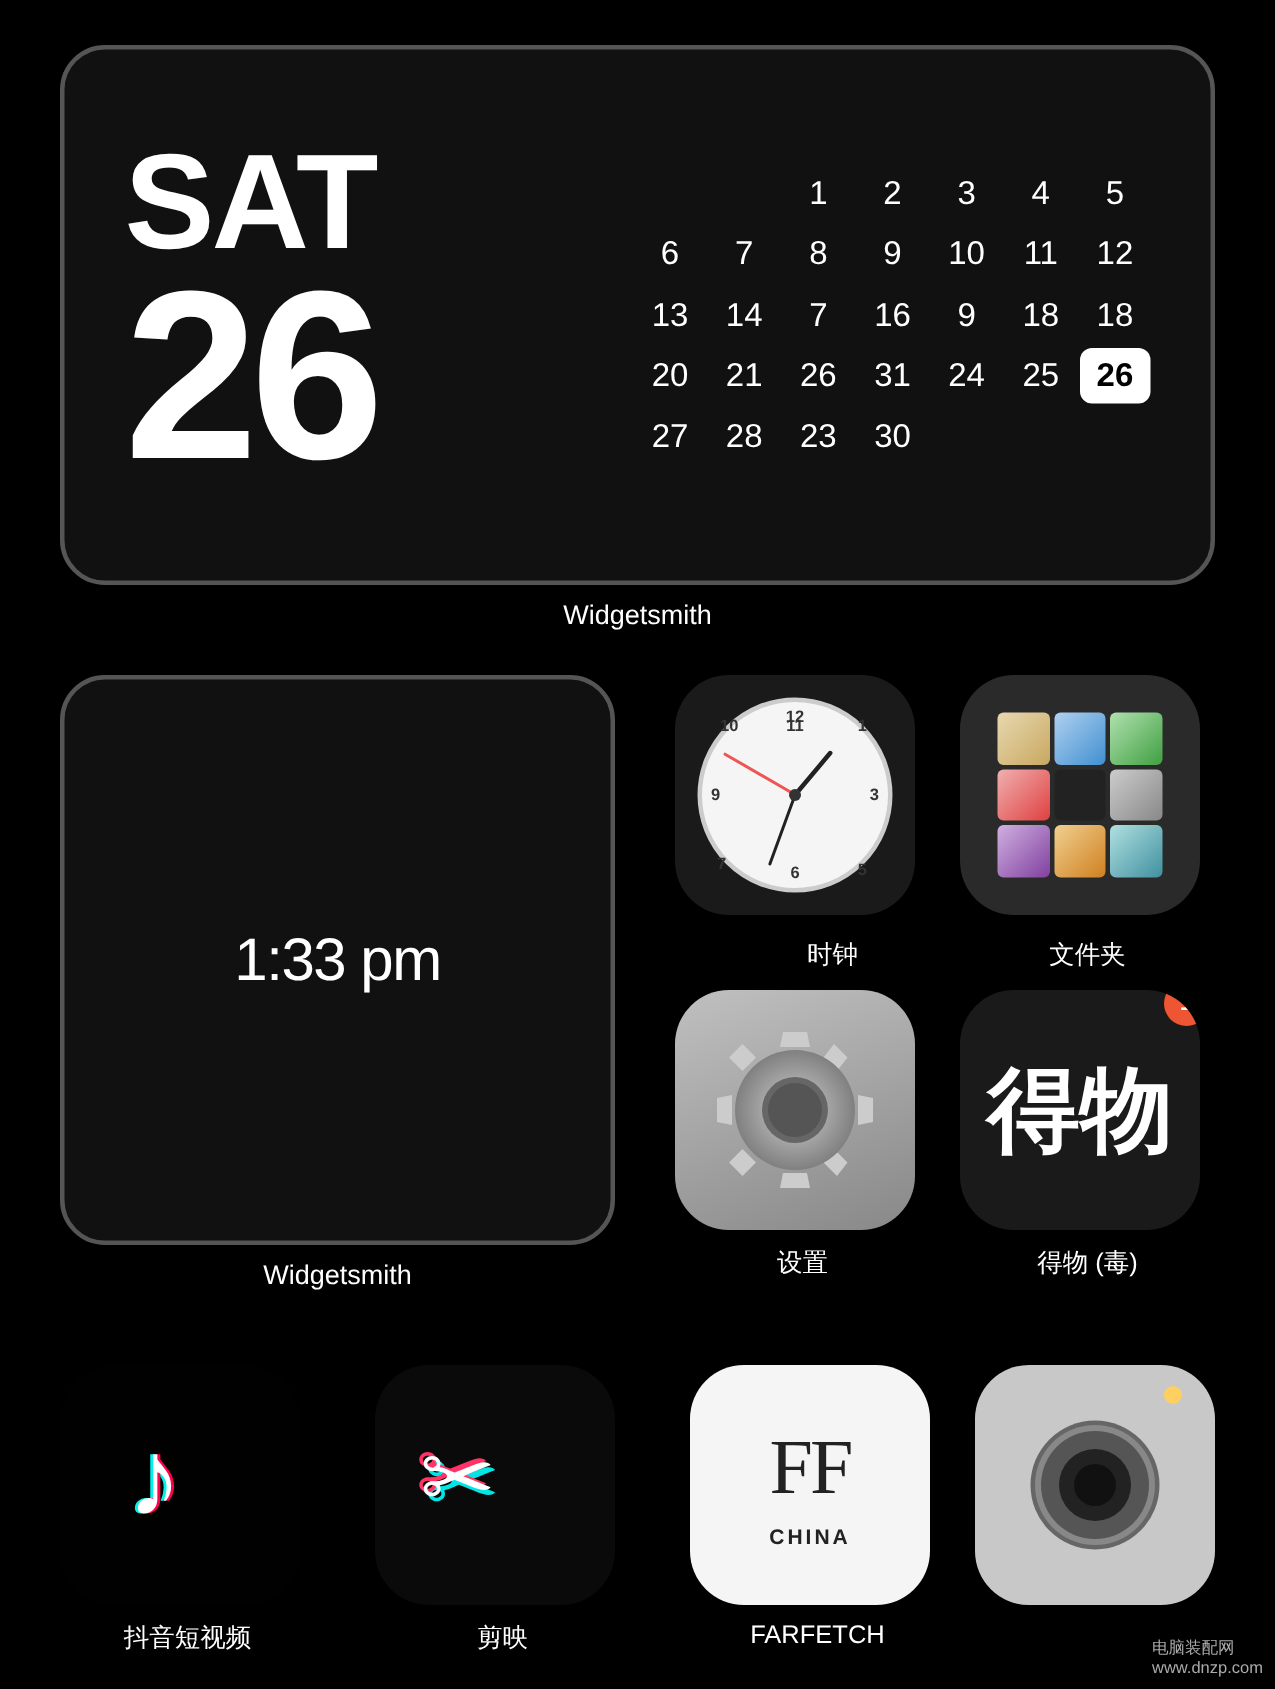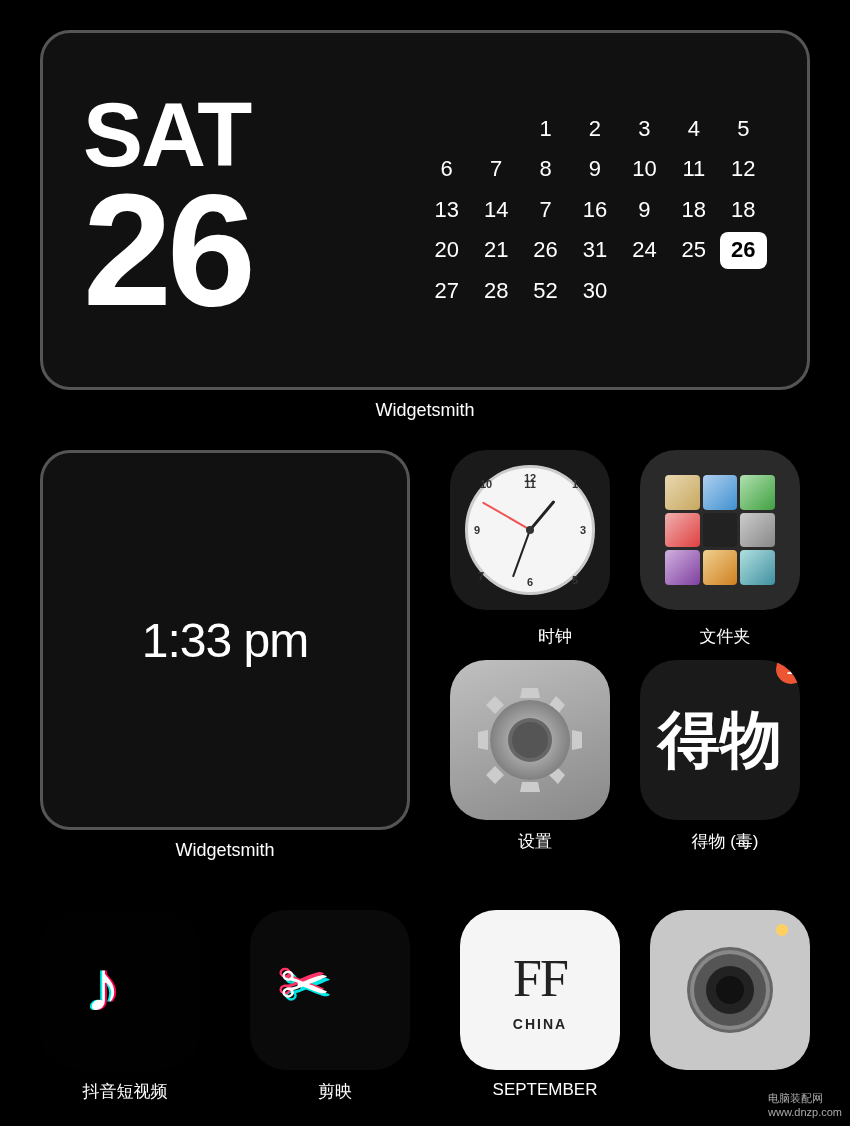--- a/index.html
+++ b/index.html
@@ -126,21 +126,21 @@
       background: #111;
       border-radius: 30px;
       border: 3px solid #555;
       display: flex;
       flex-direction: column;
       align-items: center;
       justify-content: center;
     }
 
     .time-display {
-      font-size: 48px;
+      font-size: 40px;
       font-weight: 300;
       color: #fff;
       letter-spacing: -1px;
     }
 
     .widget-label-2 {
       position: absolute;
       top: 840px;
       left: 40px;
       width: 370px;
@@ -512,21 +512,21 @@
       <div class="cal-cell">20</div>
       <div class="cal-cell">21</div>
       <div class="cal-cell">26</div>
       <div class="cal-cell">31</div>
       <div class="cal-cell">24</div>
       <div class="cal-cell">25</div>
       <div class="cal-cell today">26</div>
 
       <div class="cal-cell">27</div>
       <div class="cal-cell">28</div>
-      <div class="cal-cell">52</div>
+      <div class="cal-cell">23</div>
       <div class="cal-cell">30</div>
       <div class="cal-cell empty"></div>
       <div class="cal-cell empty"></div>
       <div class="cal-cell empty"></div>
     </div>
   </div>
 </div>
 
 <div class="widget-label widget-label-1">Widgetsmith</div>
 
@@ -622,21 +622,21 @@
   </div>
 </div>
 <div class="app-label" style="top:1080px;left:250px;">剪映</div>
 
 <div class="app-icon farfetch-app">
   <div class="farfetch-logo">
     <div class="farfetch-ff">FF</div>
     <div class="farfetch-china">CHINA</div>
   </div>
 </div>
-<div class="app-label" style="top:1080px;left:460px;color:#fff;">SEPTEMBER</div>
+<div class="app-label" style="top:1080px;left:460px;color:#fff;">FARFETCH</div>
 
 <div class="app-icon camera-app">
   <div class="camera-body">
     <div class="camera-lens-outer">
       <div class="camera-lens-inner">
         <div class="camera-lens-core"></div>
       </div>
     </div>
   </div>
   <div class="camera-flash"></div>

